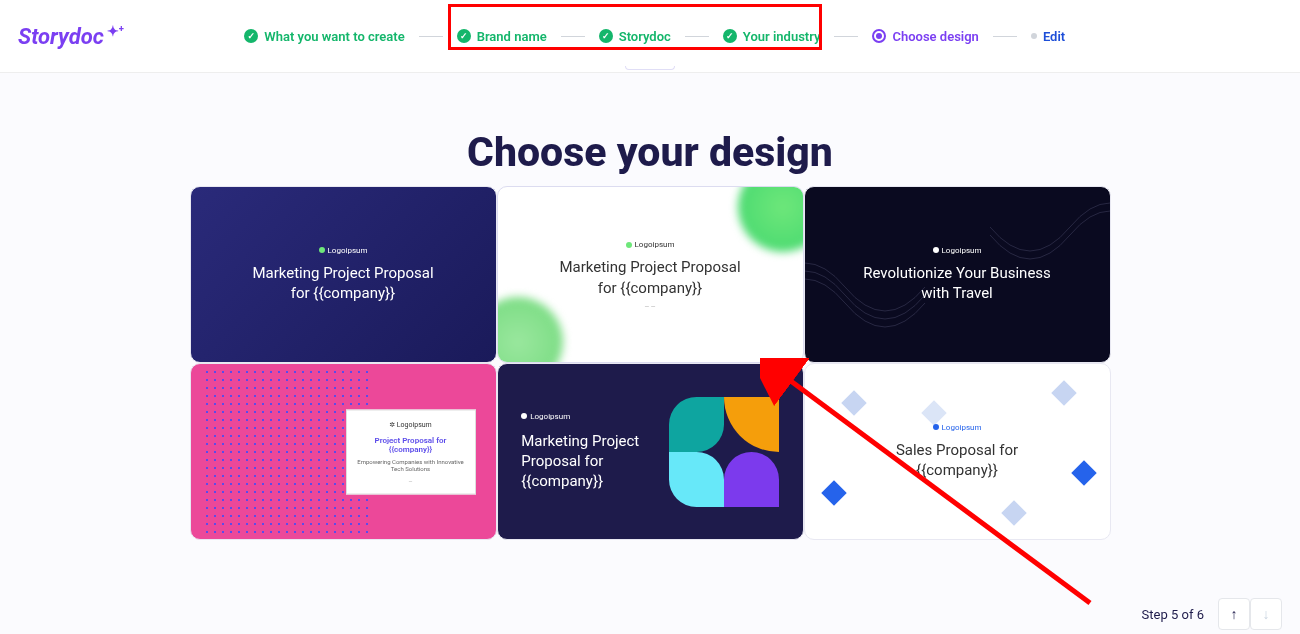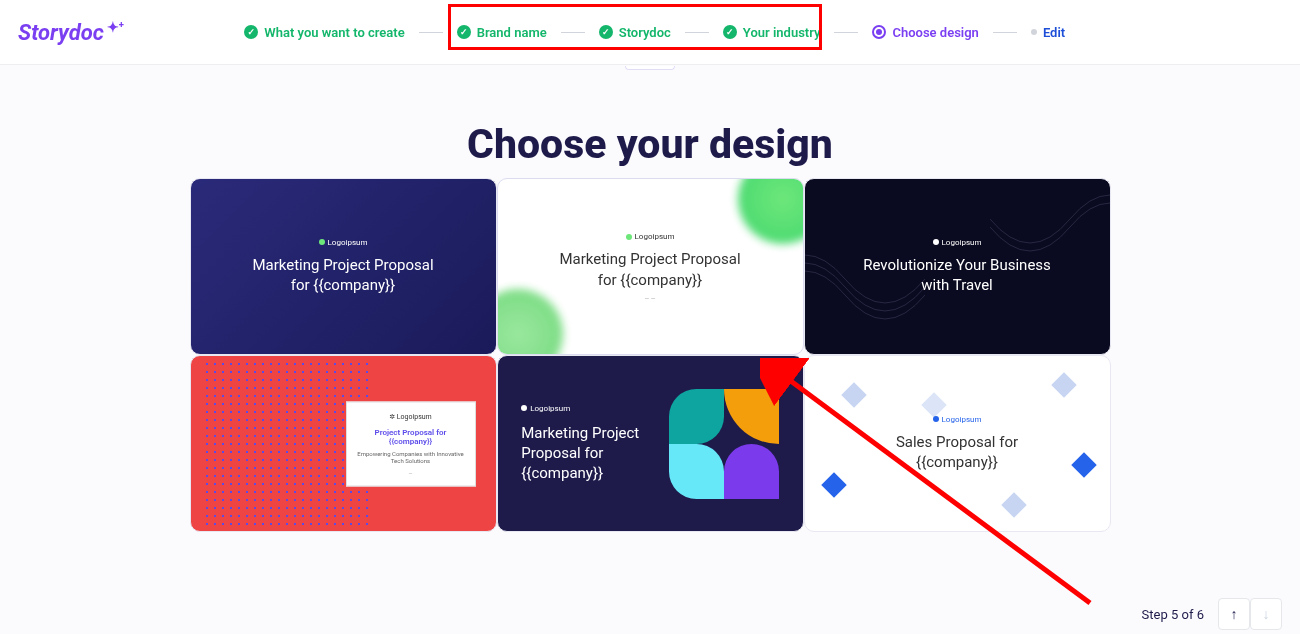--- a/index.html
+++ b/index.html
@@ -7,21 +7,21 @@
       font-family: -apple-system, BlinkMacSystemFont, "Segoe UI", Roboto, sans-serif;
       background: #fbfbfe;
       color: #1a1a3a;
       width: 1300px;
       height: 634px;
       overflow: hidden;
       position: relative;
     }
     .header {
       background: #fff;
-      height: 65px;
+      height: 73px;
       display: flex;
       align-items: center;
       border-bottom: 1px solid #eee;
       padding: 0 18px;
       position: relative;
     }
     .logo {
       font-size: 22px;
       font-weight: 700;
       font-style: italic;
@@ -165,21 +165,21 @@
     }
     .blob1 { width: 90px; height: 90px; background: radial-gradient(circle,#6ee77a,#3fd66e); top:-25px; right:-25px; }
     .blob2 { width: 90px; height: 90px; background: radial-gradient(circle,#9ae79e,#71d97b); bottom:-25px; left:-25px; }
     .card2 .card-logo { color:#333; }
     .card2 .card-logo .dot { background:#6ee77a; }
     .card2 .card-title { color:#333; }
     
     .card3 { background:#0a0a20; color:#fff; }
     .wave { position:absolute; width:160px; height:160px; opacity:.5; }
     
-    .card4 { background:#ef4444; display:flex; flex-direction:row; justify-content:center; align-items: center;}
+    .card4 { background:#ec4899; display:flex; flex-direction:row; justify-content:center; align-items: center;}
     .dots-pattern {
       width: 170px; height: 170px;
       background-image: radial-gradient(#5b4bea 1.3px, transparent 1.3px);
       background-size: 8px 8px;
       position: absolute;
       left: 12px; top: 4px;
     }
     .innerbox {
       position: absolute;
       right: 20px;

